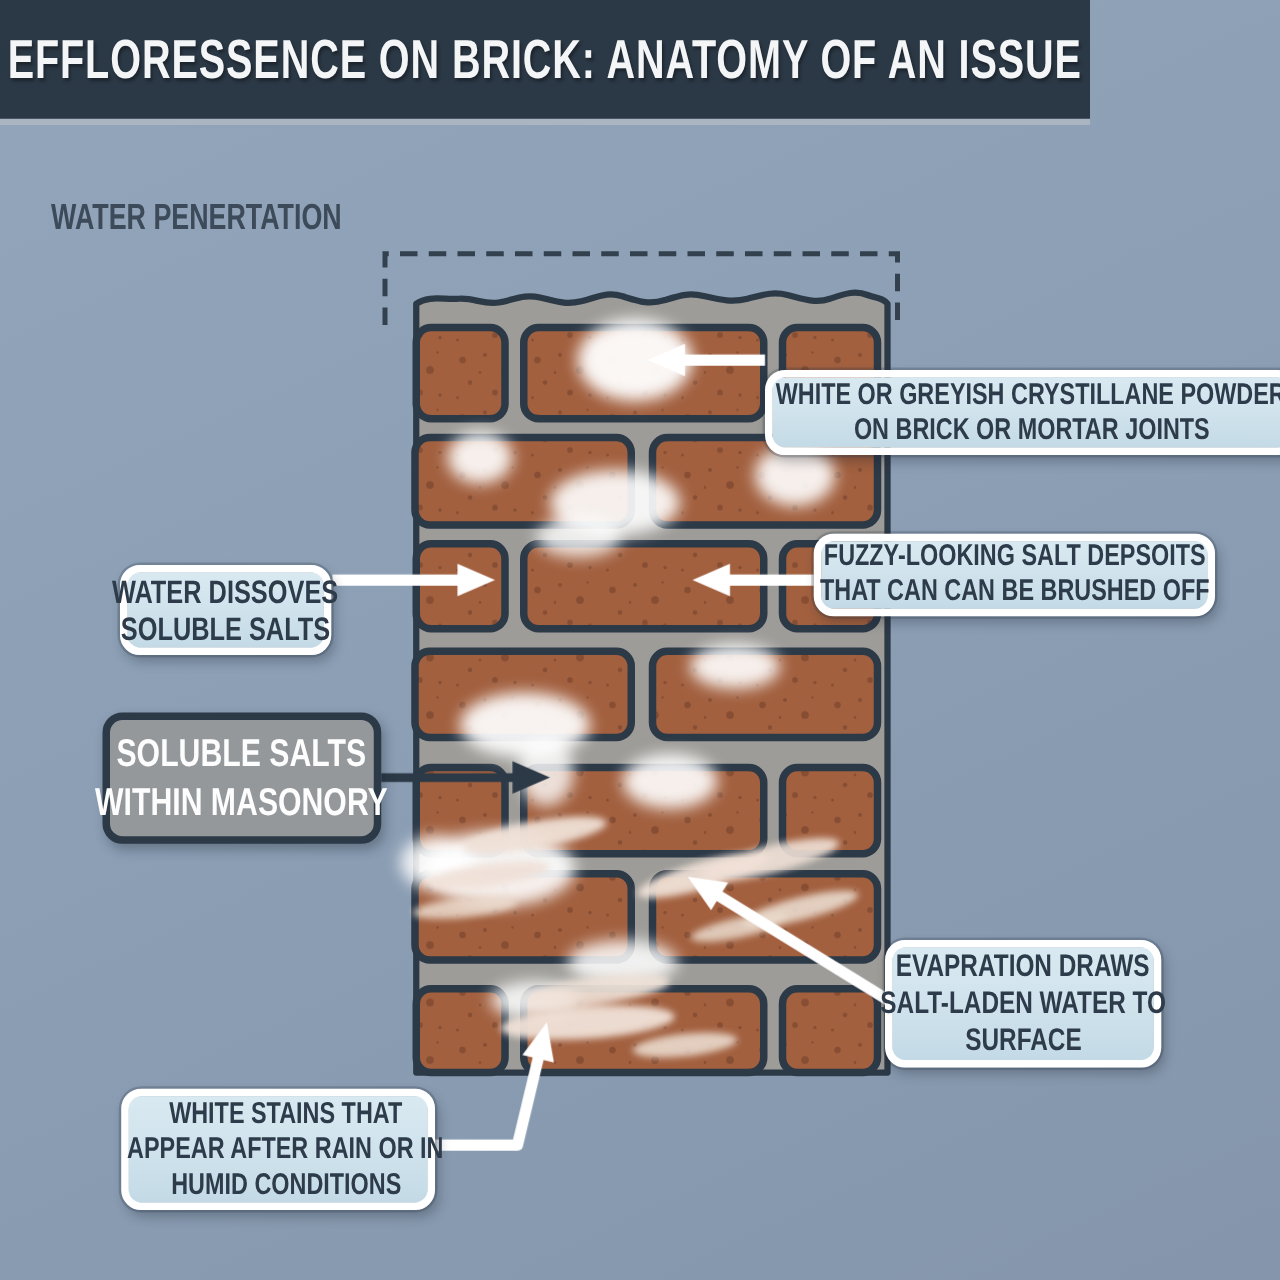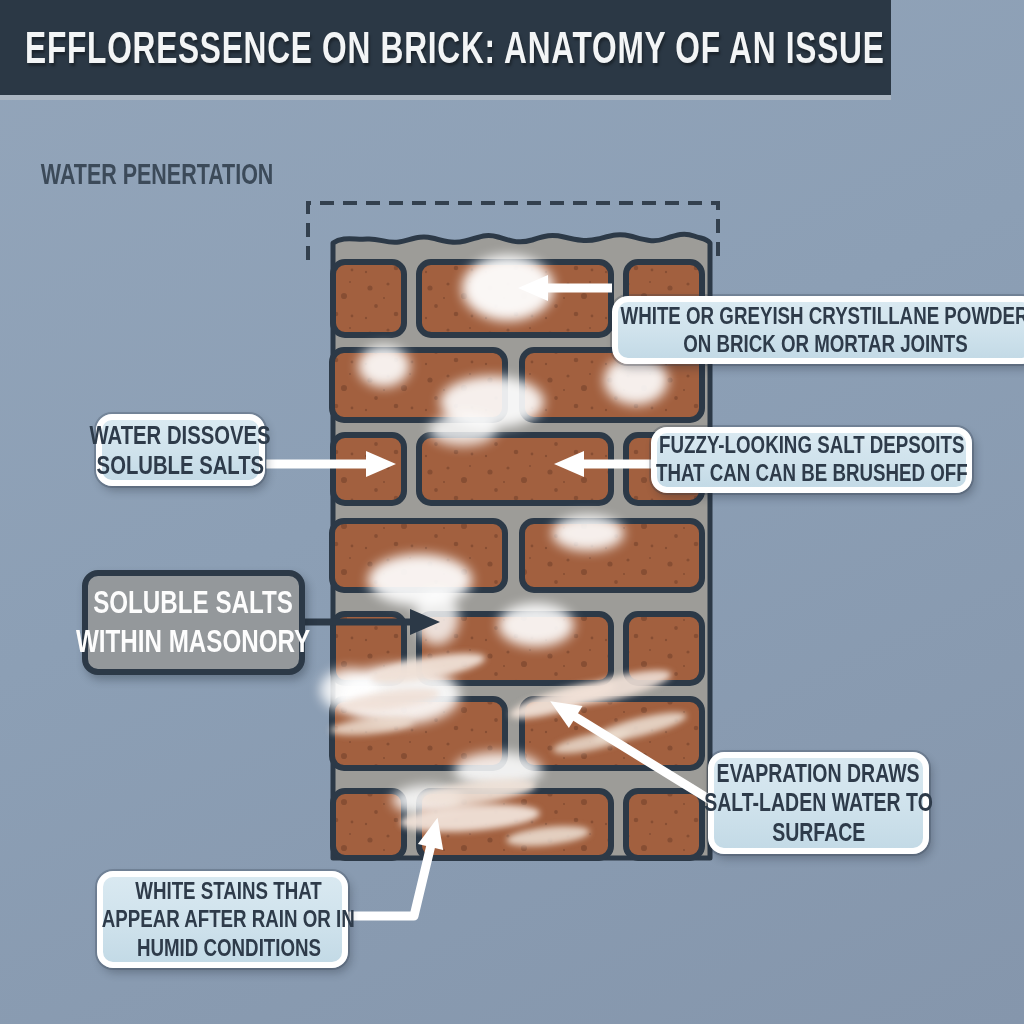--- a/index.html
+++ b/index.html
@@ -6,21 +6,21 @@
   .canvas{
     position:relative;width:1024px;height:1024px;overflow:hidden;
     font-family:"Liberation Sans","DejaVu Sans",sans-serif;
     background:linear-gradient(155deg,#93a5ba 0%,var(--page-bg) 45%,#8596ac 100%);
   }
   
   .header{
     position:absolute;left:0;top:0;width:872px;height:95px;
     background:var(--header-bg);
     border-bottom:5px solid #aab5c1;
-    display:flex;align-items:center;justify-content:center;padding-left:19px;
+    display:flex;align-items:center;justify-content:center;
   }
   .title{
     color:#f3f5f6;font-size:44px;font-weight:bold;letter-spacing:1px;
     white-space:nowrap;display:inline-block;transform:scaleX(.72);
     text-shadow:2px 3px 3px rgba(0,0,0,.35);
   }
   
   .zone-label{
     position:absolute;left:0;top:158px;width:1024px;
     color:#3c4a59;font-weight:bold;font-size:29px;
@@ -163,21 +163,21 @@
       <path d="M712,801 L574,716" style="stroke:var(--arrow)" stroke-width="9" marker-end="url(#mw)"></path>
       <path d="M347,916 L414,916 L431,845" style="stroke:var(--arrow)" stroke-width="9" marker-end="url(#mw)"></path>
     </g>
   </svg>
 
   <div class="callout" style="left:612px;top:252px;width:426px;height:68px;font-size:24px;margin-top:44px;">
     <span class="ln">WHITE OR GREYISH CRYSTILLANE POWDER</span>
     <span class="ln">ON BRICK OR MORTAR JOINTS</span>
   </div>
 
-  <div class="callout" style="left:96px;top:414px;width:169px;height:72px;font-size:26px;">
+  <div class="callout" style="left:96px;top:452px;width:169px;height:72px;font-size:26px;">
     <span class="ln">WATER DISSOVES</span>
     <span class="ln">SOLUBLE SALTS</span>
   </div>
 
   <div class="callout" style="left:651px;top:427px;width:321px;height:66px;font-size:24px;justify-content:flex-end;">
     <span class="ln">FUZZY-LOOKING SALT DEPSOITS</span>
     <span class="ln">THAT CAN CAN BE BRUSHED OFF</span>
   </div>
 
   <div class="callout gray" style="left:82px;top:570px;width:223px;height:105px;font-size:31px;line-height:1.25;">

